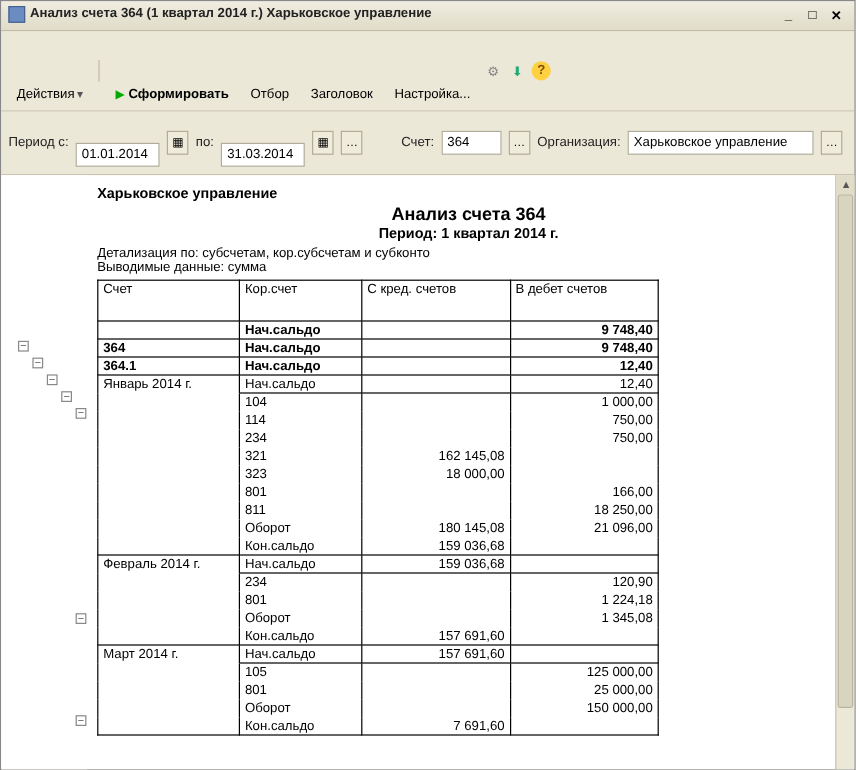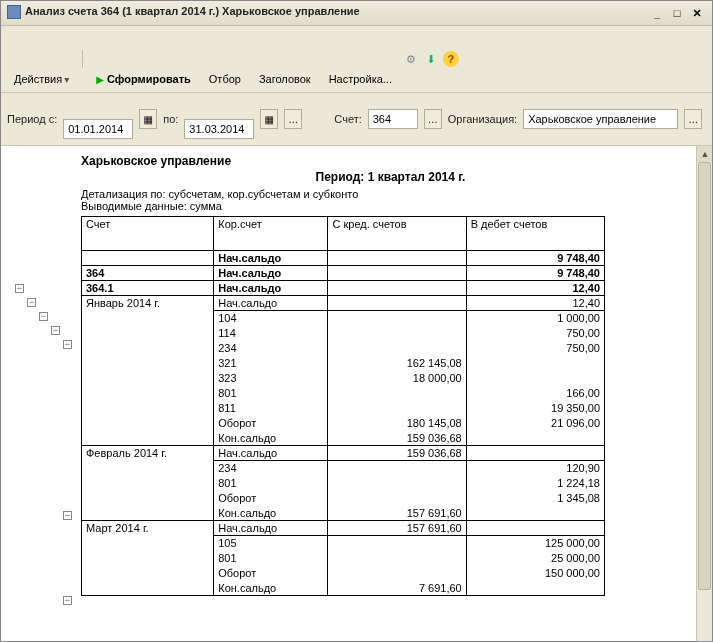--- a/index.html
+++ b/index.html
@@ -120,21 +120,21 @@
     padding: 8px 12px 0 8px;
     overflow: hidden;
     color: #000;
   }
   .org-head { font-weight: bold; font-size: 12px; margin-bottom: 2px; }
   .rep-title { font-weight: bold; font-size: 15px; text-align: center; }
   .rep-period { font-weight: bold; font-size: 12px; text-align: center; margin-bottom: 4px; }
   .rep-sub { font-size: 11px; }
   table.report {
     border-collapse: collapse;
-    width: 524px;
+    width: 468px;
     margin-top: 4px;
   }
   table.report td, table.report th {
     border: 1px solid #000;
     padding: 1px 4px;
     font-size: 11px;
     vertical-align: top;
     height: 15px;
   }
   table.report th {
@@ -237,20 +237,21 @@
     <div class="tnode" style="left:26px; top:152px">−</div>
     <div class="tnode" style="left:38px; top:166px">−</div>
     <div class="tnode" style="left:50px; top:180px">−</div>
     <div class="tnode" style="left:62px; top:194px">−</div>
     <div class="tnode" style="left:62px; top:365px">−</div>
     <div class="tnode" style="left:62px; top:450px">−</div>
   </div>
 
   <div class="main">
     <div class="org-head">Харьковское управление</div>
+    <div class="rep-title">Анализ счета 364</div>
     <div class="rep-period">Период: 1 квартал 2014 г.</div>
     <div class="rep-sub">Детализация по: субсчетам, кор.субсчетам и субконто</div>
     <div class="rep-sub">Выводимые данные: сумма</div>
 
     <table class="report">
       <thead>
         <tr>
           <th style="width:110px">Счет</th>
           <th style="width:95px">Кор.счет</th>
           <th style="width:115px">С кред. счетов</th>
@@ -315,21 +316,21 @@
           <tr>
             <td class=" notop nobot"></td>
             <td class=" notop nobot">801</td>
             <td class=" r notop nobot"></td>
             <td class=" r notop nobot">166,00</td>
           </tr>
           <tr>
             <td class=" notop nobot"></td>
             <td class=" notop nobot">811</td>
             <td class=" r notop nobot"></td>
-            <td class=" r notop nobot">19 350,00</td>
+            <td class=" r notop nobot">18 250,00</td>
           </tr>
           <tr>
             <td class=" notop nobot"></td>
             <td class=" notop nobot">Оборот</td>
             <td class=" r notop nobot">180 145,08</td>
             <td class=" r notop nobot">21 096,00</td>
           </tr>
           <tr>
             <td class=" notop"></td>
             <td class=" notop">Кон.сальдо</td>

